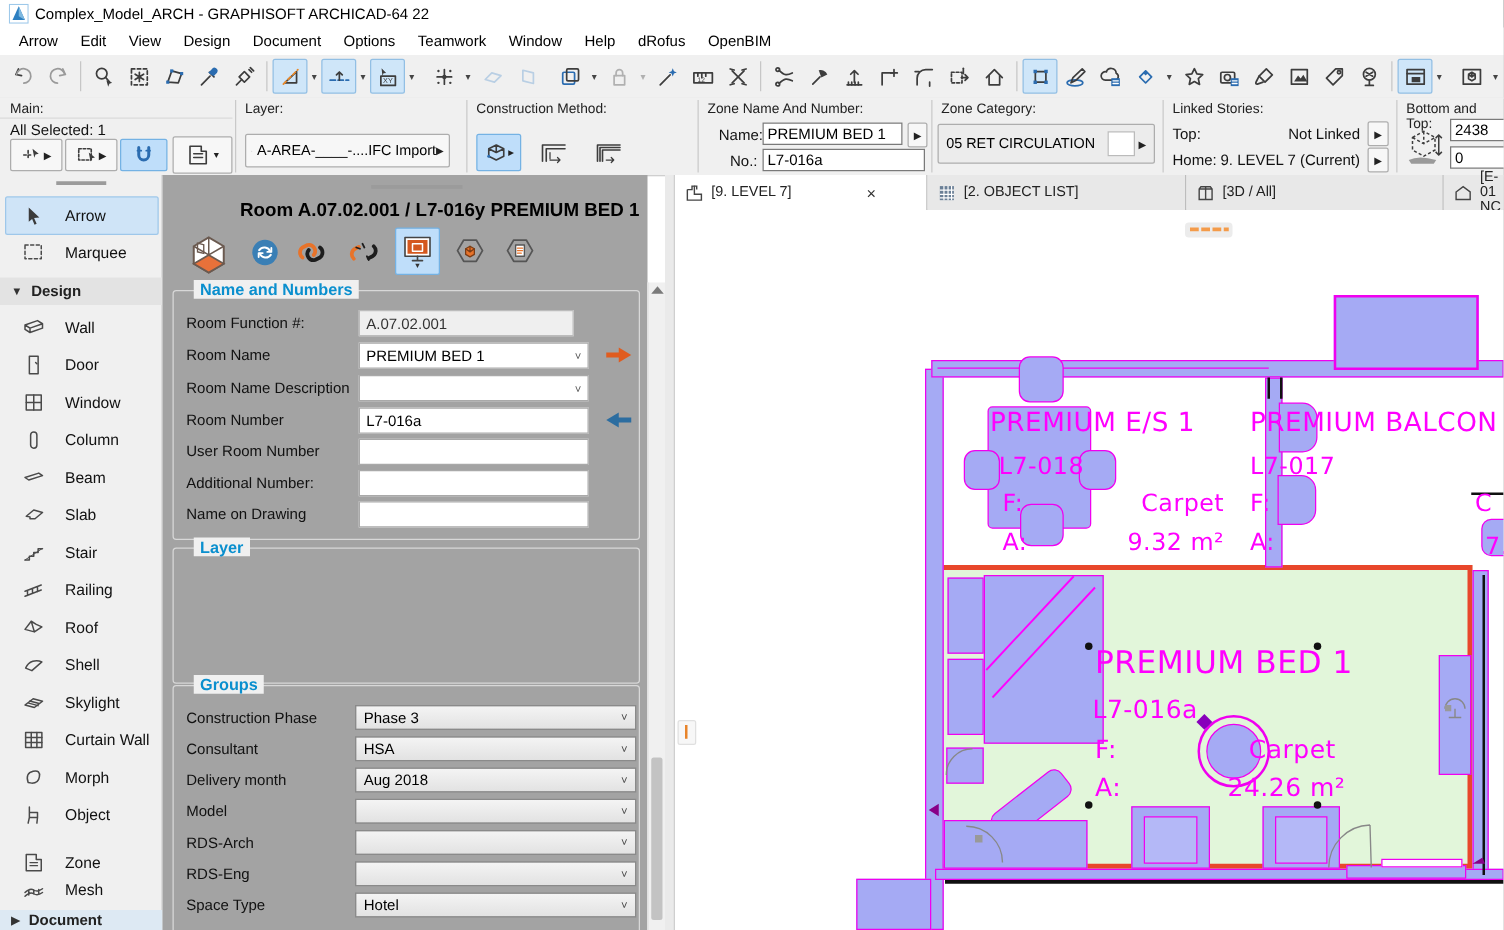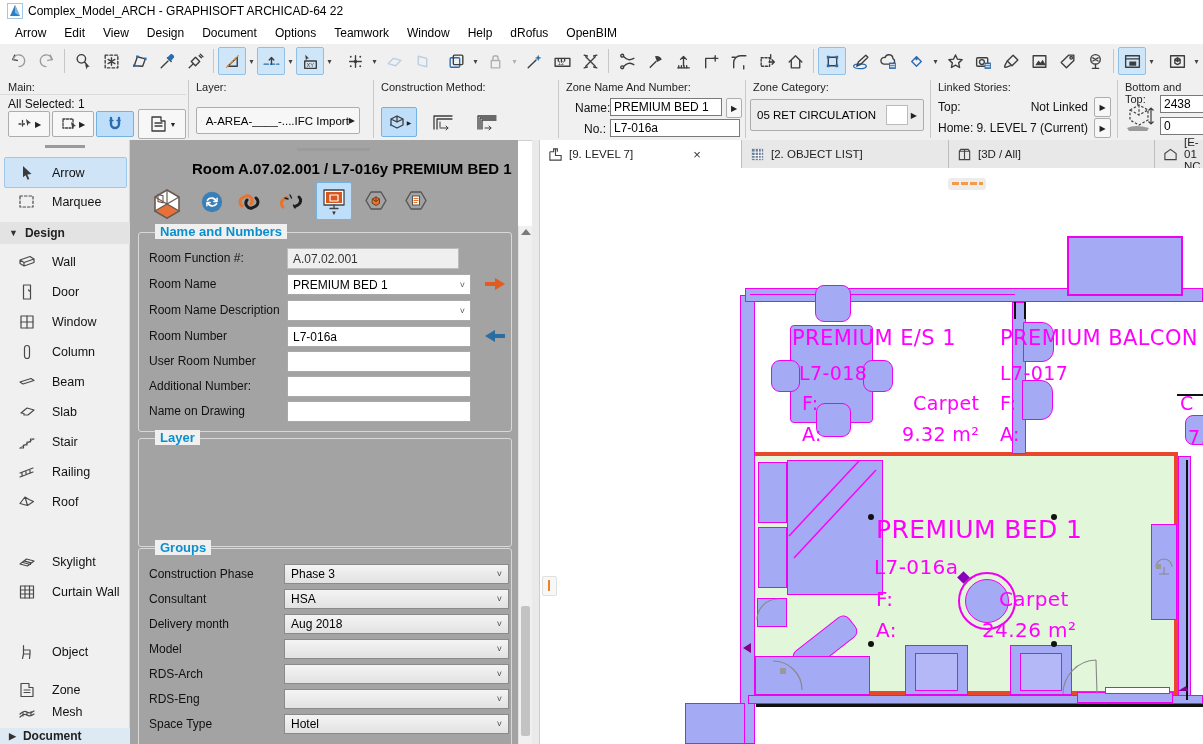--- a/index.html
+++ b/index.html
@@ -537,32 +537,44 @@
           <path d="M3 11 L16 6 M3 15 L16 10 M5 10.3 v4 M9 8.8 v4 M13 7.3 v4"></path>
         </svg>
         <span class="lbl">Railing</span>
       </div>
     <div class="tool" style="top:346px">
         <svg viewBox="0 0 20 20">
           <path d="M3 11.5 L8 5 L12 7.5 L16.5 9.5 L10.5 13.5 Z M8 5 L10.5 13.5"></path>
         </svg>
         <span class="lbl">Roof</span>
       </div>
+    <div class="tool" style="top:376px">
+        <svg viewBox="0 0 20 20">
+          <path d="M3.5 12.5 C6 6.5 12 5.5 16.5 7.5 L8.5 14.5 Z"></path>
+        </svg>
+        <span class="lbl">Shell</span>
+      </div>
     <div class="tool" style="top:406px">
         <svg viewBox="0 0 20 20">
           <path d="M3 12 L9.5 7 L17 9 L10.5 14 Z M6 10.5 L13.5 12.5 M6.8 8.8 L14.3 10.8"></path>
         </svg>
         <span class="lbl">Skylight</span>
       </div>
     <div class="tool" style="top:436px">
         <svg viewBox="0 0 20 20">
           <rect x="3.5" y="4" width="13" height="12"></rect>
           <path d="M8 4 V16 M12.5 4 V16 M3.5 8 H16.5 M3.5 12 H16.5"></path>
         </svg>
         <span class="lbl">Curtain Wall</span>
+      </div>
+    <div class="tool" style="top:466px">
+        <svg viewBox="0 0 20 20">
+          <path d="M5.5 14 Q3 6.5 9.5 5 Q15.5 3.8 14.5 9.5 Q13.8 14.5 8.5 14.5 Z"></path>
+        </svg>
+        <span class="lbl">Morph</span>
       </div>
     <div class="tool" style="top:496px">
         <svg viewBox="0 0 20 20">
           <path d="M6.5 3.5 V12 H13 M6.5 12 L5.5 16.5 M13 12 L12.5 16.5 M13 12 V8 H6.5"></path>
         </svg>
         <span class="lbl">Object</span>
       </div>
     <div class="tool" style="top:534px">
         <svg viewBox="0 0 20 20">
           <path d="M4 3.5 h8 v4 h4 v9 h-12 z"></path>

